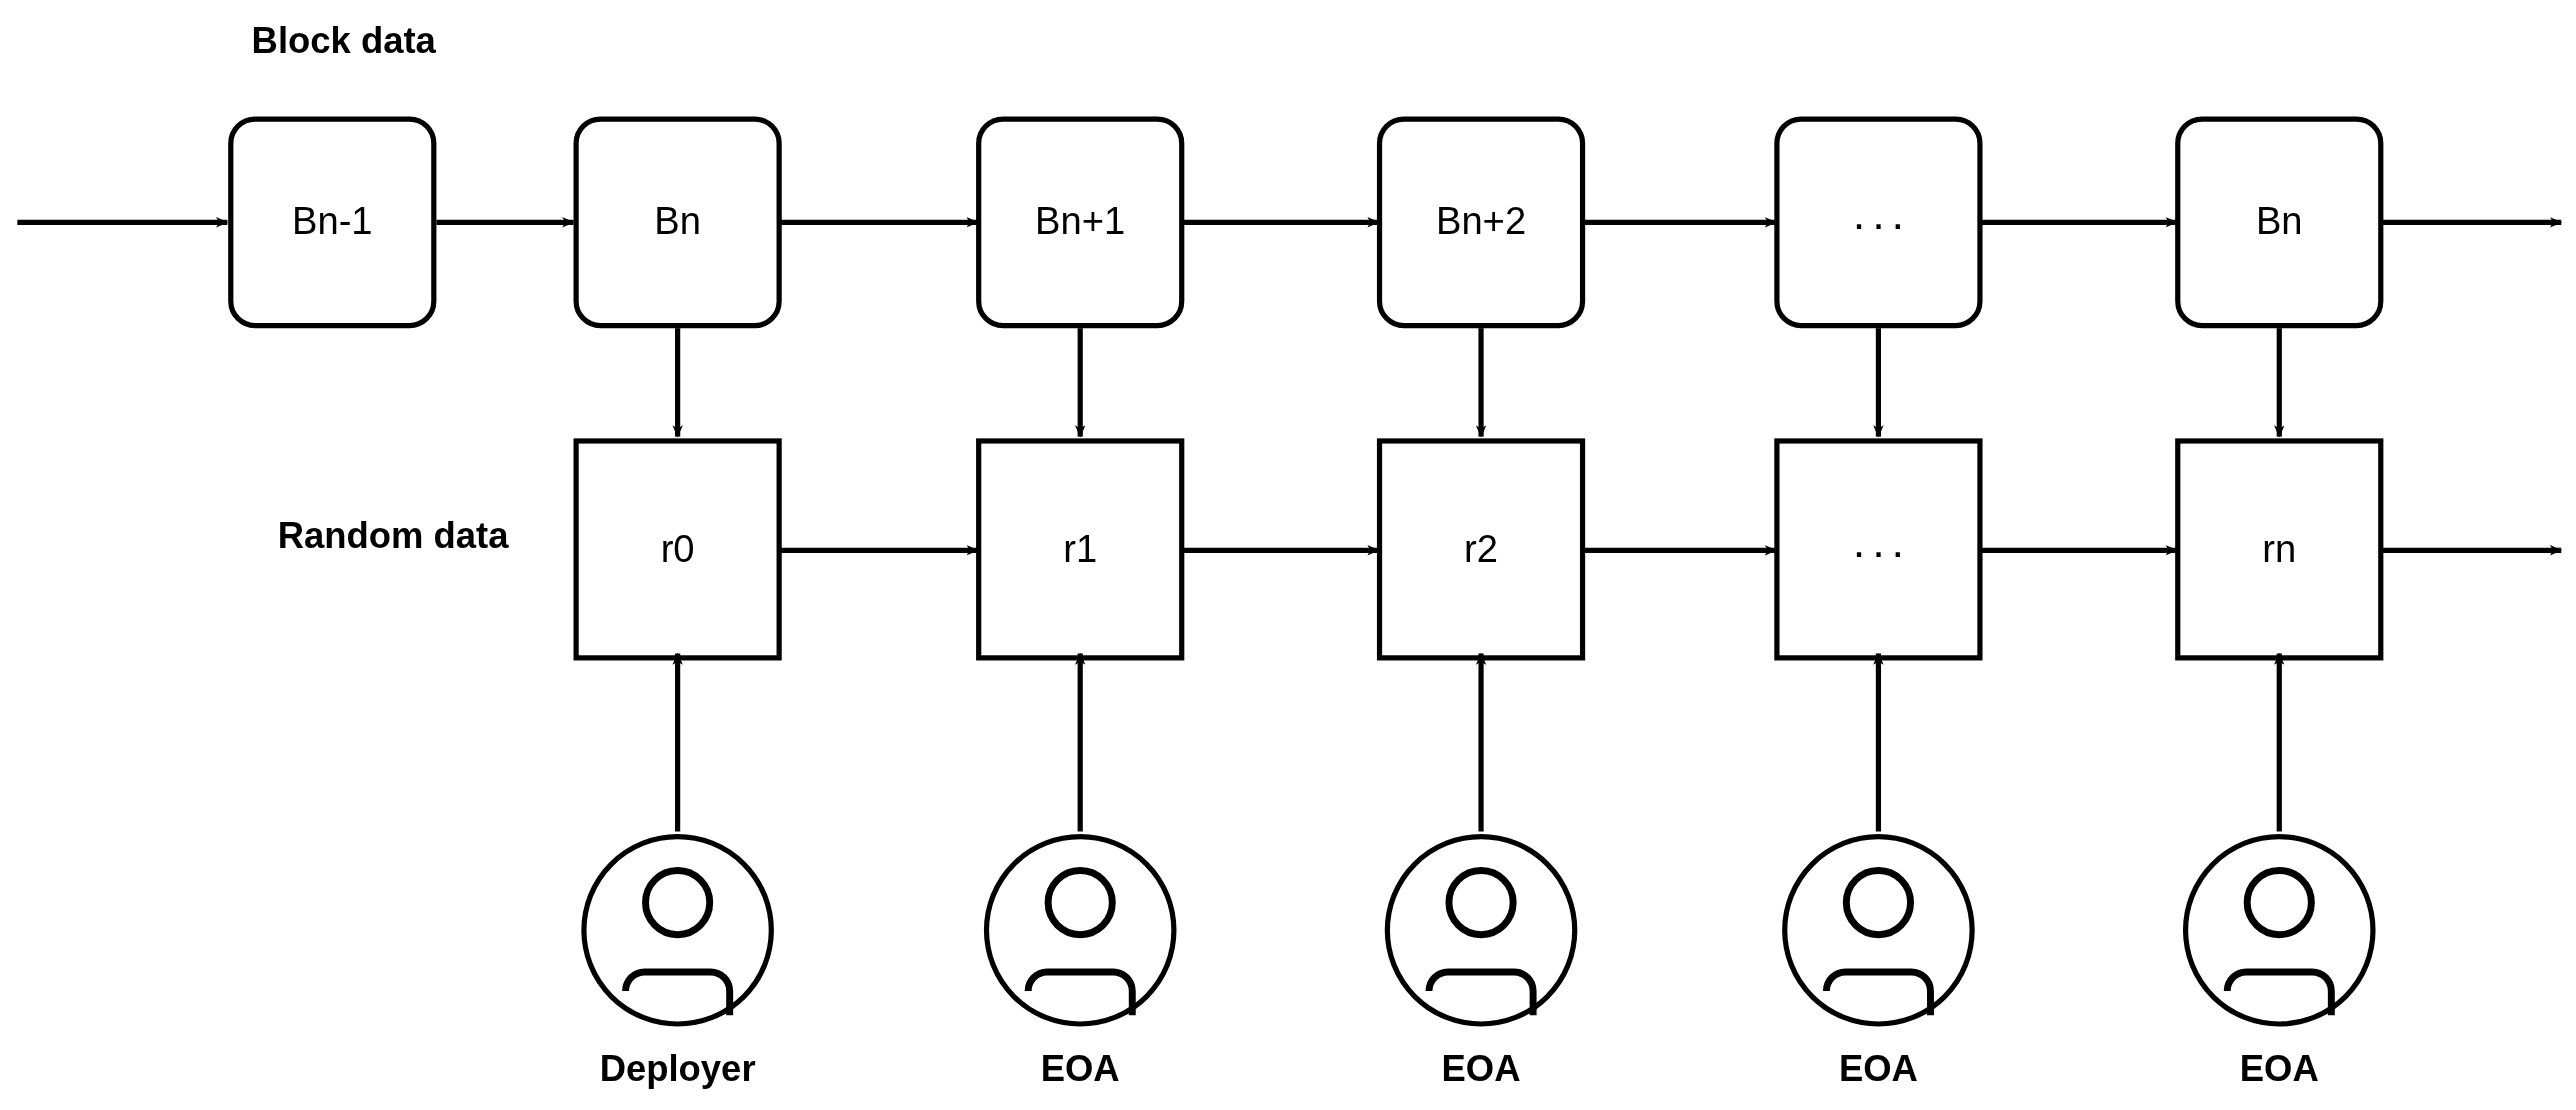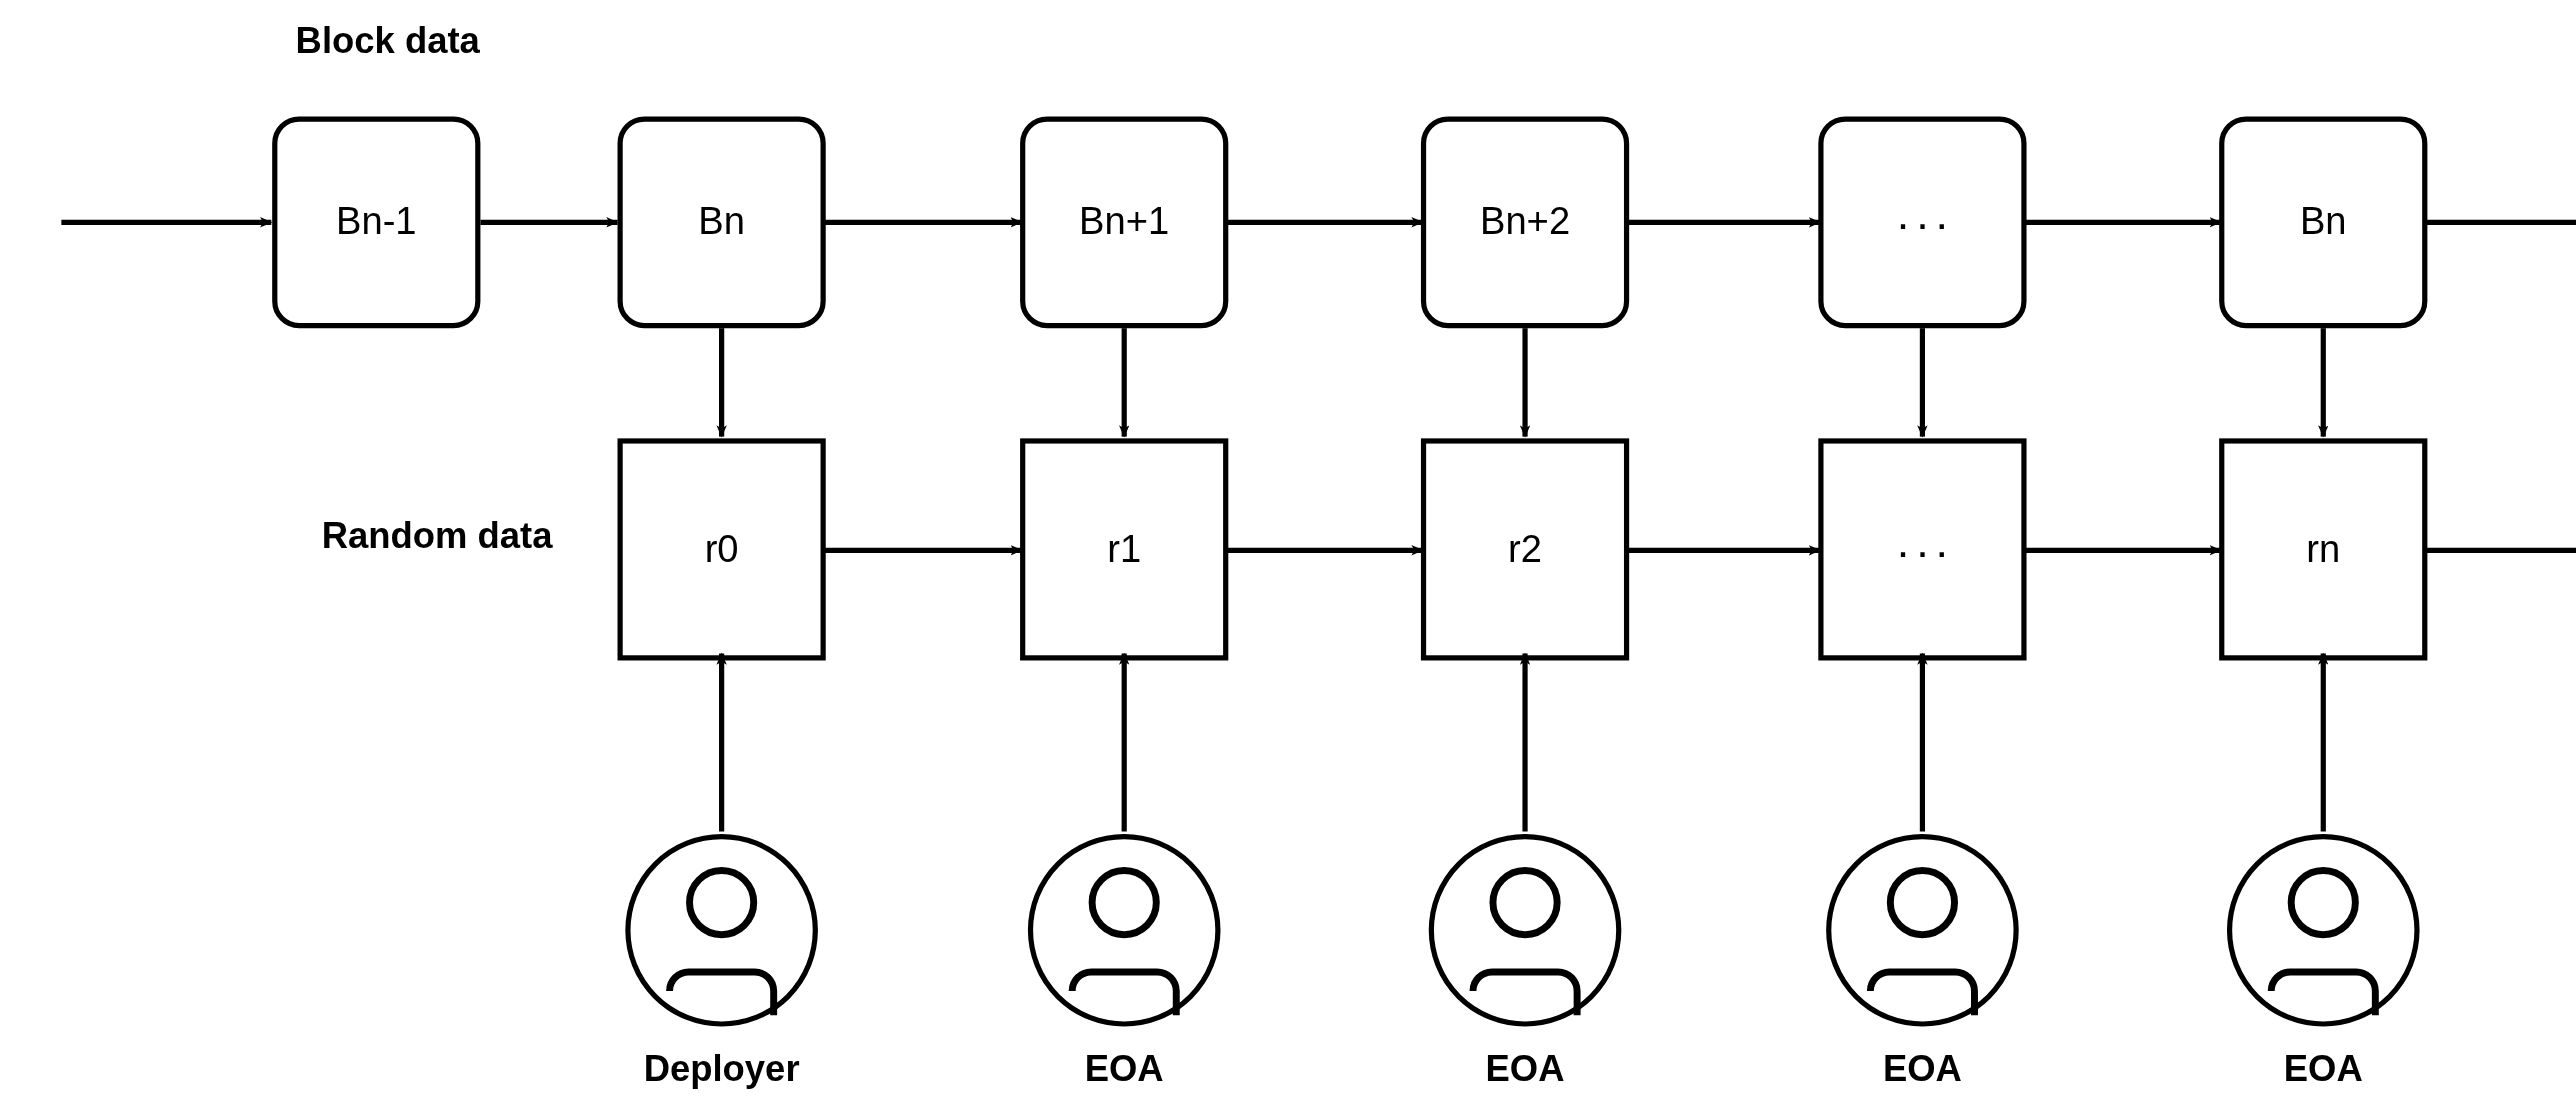--- a/index.html
+++ b/index.html
@@ -10,21 +10,20 @@
   body {
     width: 2576px;
     height: 1111px;
     overflow: hidden;
     font-family: "Liberation Sans", sans-serif;
   }
   #diagram-root {
     position: relative;
     width: 2239px;
     height: 1111px;
-    margin-left: 44px;
   }
   svg.canvas {
     display: block;
     width: 2576px;
     height: 1111px;
   }
   .box-round {
     fill: #ffffff;
     stroke: #000000;
     stroke-width: 6;

